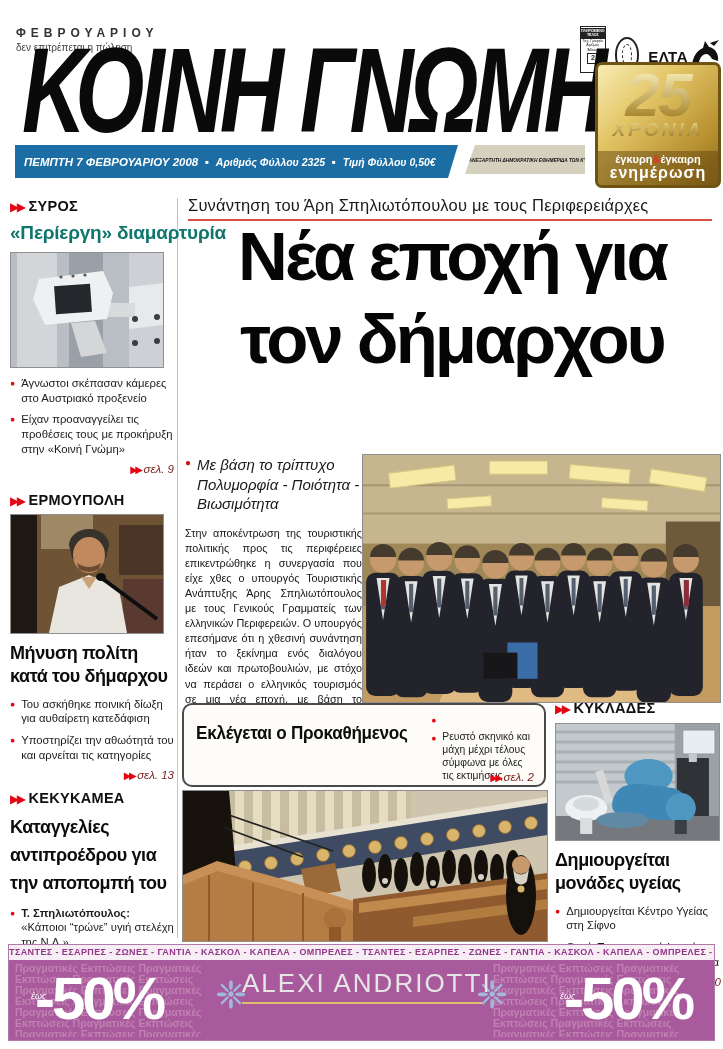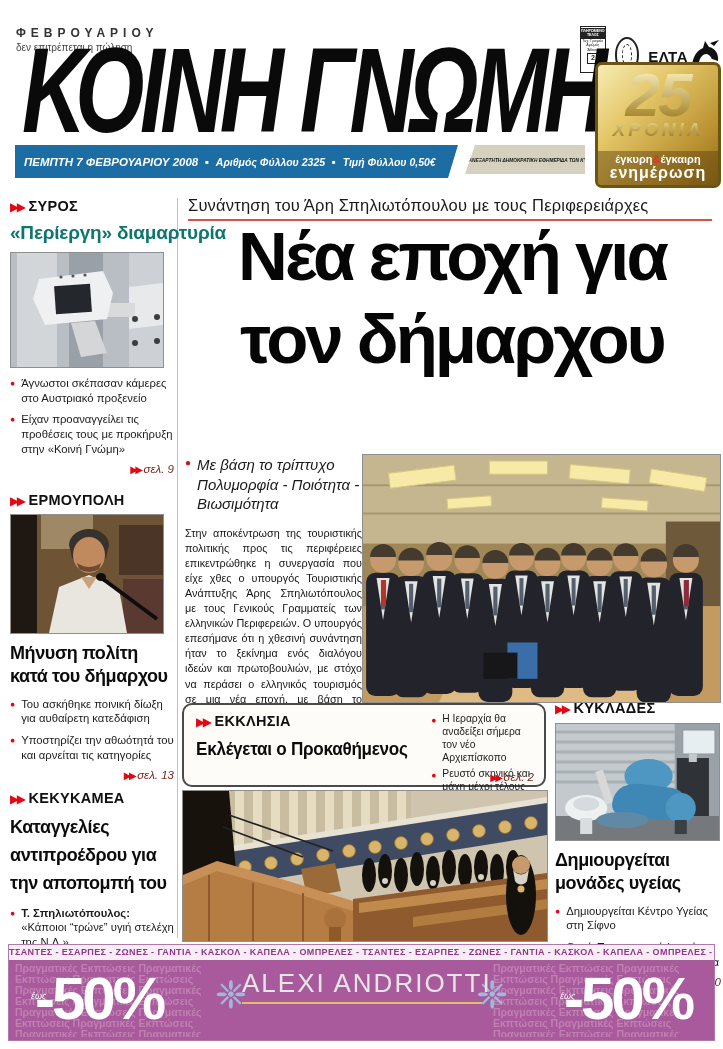--- a/index.html
+++ b/index.html
@@ -309,30 +309,26 @@
       <use href="#fg" transform="translate(322,70) scale(1.3)"></use>
       <rect x="18" y="124" width="5" height="26" fill="#b3342a"></rect>
       <rect x="320" y="124" width="5" height="26" fill="#8d2b3a"></rect>
       <rect x="144" y="186" width="30" height="36" fill="#3b6ea8"></rect>
       <rect x="120" y="196" width="34" height="26" fill="#17171a"></rect>
     </svg>
   </div>
 
   <div class="chbox">
     <div class="lft">
-      <div class="sec-head">
-        <span class="arw">▶▶</span><span>ΕΚΚΛΗΣΙΑ</span>
-      </div>
       <div class="bighead">Εκλέγεται ο Προκαθήμενος</div>
     </div>
     <div class="rgt">
       <ul class="blist">
         <li>
             <span class="dot">●</span>
-            <span>Η Ιεραρχία θα αναδείξει σήμερα τον νέο Αρχιεπίσκοπο</span>
           </li>
         <li>
             <span class="dot">●</span>
             <span>Ρευστό σκηνικό και μάχη μέχρι τέλους σύμφωνα με όλες τις εκτιμήσεις</span>
           </li>
       </ul>
       <div class="pref">
         <span class="arw">▶▶</span><span>σελ. 2</span>
       </div>
     </div>

